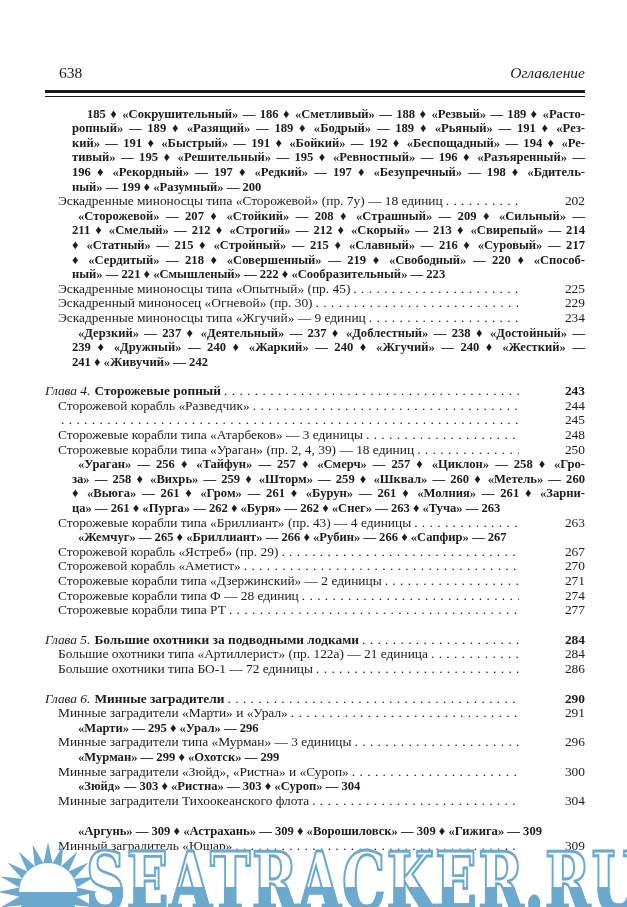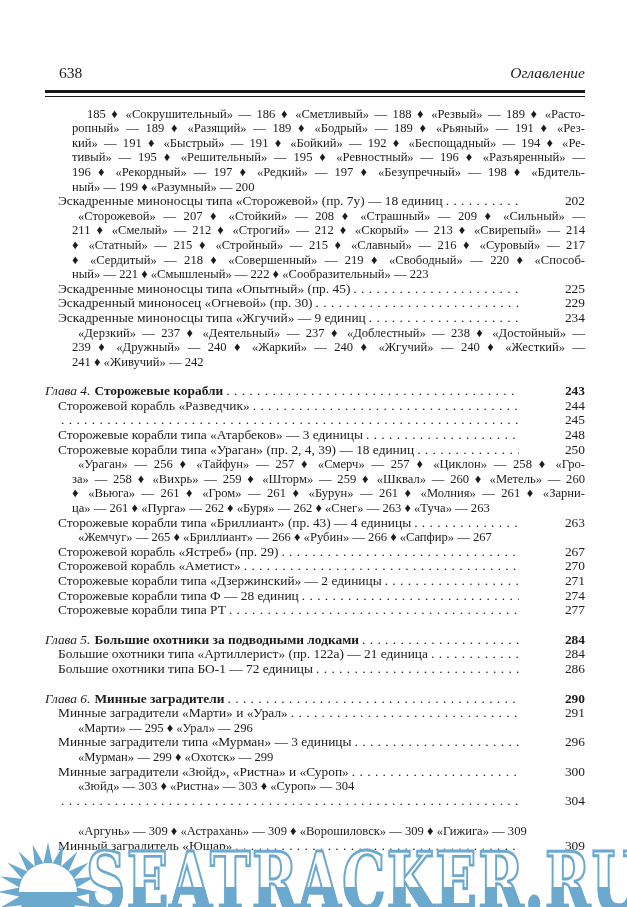--- a/index.html
+++ b/index.html
@@ -19,21 +19,21 @@
   .row .txt{white-space:nowrap;}
   .entry{padding-left:13px;}
   .chapter{margin-top:15px;}
   .chapter .lbl{font-style:italic;white-space:nowrap;}
   .chapter .ttl{font-weight:bold;white-space:nowrap;margin-left:4px;}
   .chapter .pg{font-weight:bold;}
   .leader{flex:1 1 auto;overflow:hidden;white-space:nowrap;margin:0 2px 0 3px;min-width:8px;}
   .leader::after{content:". . . . . . . . . . . . . . . . . . . . . . . . . . . . . . . . . . . . . . . . . . . . . . . . . . . . . . . . . . . . . . . . . . . . . . . . . . . . . . . . . . . . . . . . . . . . . . . .";letter-spacing:0.5px;}
   .pg{text-align:right;min-width:24px;margin-left:40px;}
   .ships{padding-left:27px;font-size:12.6px;}
-  .ships .ln{line-height:14.6px;}
+  .ships .ln{line-height:14.6px;font-weight:bold;}
   .ships .jl{text-align:justify;text-align-last:justify;}
   
   .wm{position:absolute;inset:0;z-index:5;pointer-events:none;margin-top:20px;}
   .wm-text{
     position:absolute;left:86px;top:822px;
     font-family:"DejaVu Serif", serif;font-weight:700;font-size:80px;line-height:80px;
     letter-spacing:2px;white-space:nowrap;
     transform:scaleX(0.68);transform-origin:0 0;
     -webkit-text-stroke:2.8px var(--blue);
     background:linear-gradient(to bottom,#ffffff 0%,#ffffff 56%,var(--blue) 56%,var(--blue) 100%);
@@ -89,21 +89,21 @@
         <span class="leader"></span>
         <span class="pg">234</span>
       </div>
       <div class="ships">
         <div class="ln jl" style="text-indent: 6px;">«Дерзкий» — 237 ♦ «Деятельный» — 237 ♦ «Доблестный» — 238 ♦ «Достойный» —</div>
         <div class="ln jl">239 ♦ «Дружный» — 240 ♦ «Жаркий» — 240 ♦ «Жгучий» — 240 ♦ «Жесткий» —</div>
         <div class="ln">241 ♦ «Живучий» — 242</div>
       </div>
       <div class="row chapter">
         <span class="lbl">Глава 4.</span>
-        <span class="ttl">Сторожевые корабли</span>
+        <span class="ttl">Сторожевые ропный</span>
         <span class="leader"></span>
         <span class="pg">243</span>
       </div>
       <div class="row entry">
         <span class="txt">Сторожевой корабль «Разведчик»</span>
         <span class="leader"></span>
         <span class="pg">244</span>
       </div>
       <div class="row entry">
         <span class="leader"></span>
@@ -198,20 +198,21 @@
       </div>
       <div class="row entry">
         <span class="txt">Минные заградители «Зюйд», «Ристна» и «Суроп»</span>
         <span class="leader"></span>
         <span class="pg">300</span>
       </div>
       <div class="ships">
         <div class="ln" style="text-indent: 6px;">«Зюйд» — 303 ♦ «Ристна» — 303 ♦ «Суроп» — 304</div>
       </div>
       <div class="row entry">
+        <span class="txt">Минные заградители Тихоокеанского флота</span>
         <span class="leader"></span>
         <span class="pg">304</span>
       </div>
       <div class="ships">
         <div class="ln" style="text-indent: 6px; margin-top: 16px;">«Аргунь» — 309 ♦ «Астрахань» — 309 ♦ «Ворошиловск» — 309 ♦ «Гижига» — 309</div>
       </div>
       <div class="row entry">
         <span class="txt">Минный заградитель «Юшар»</span>
         <span class="leader"></span>
         <span class="pg">309</span>

